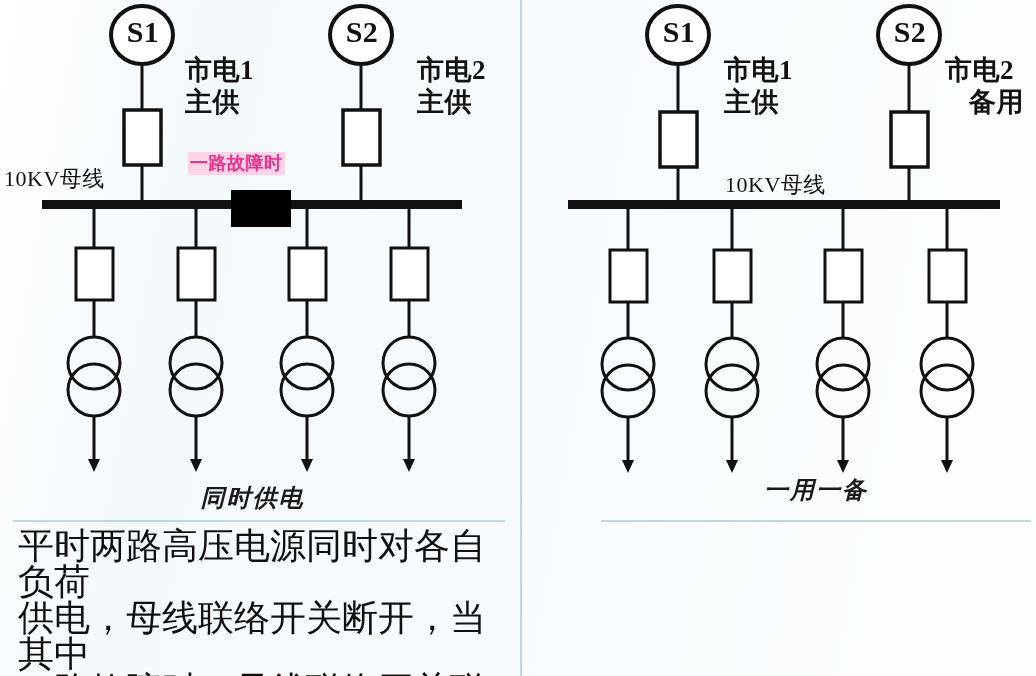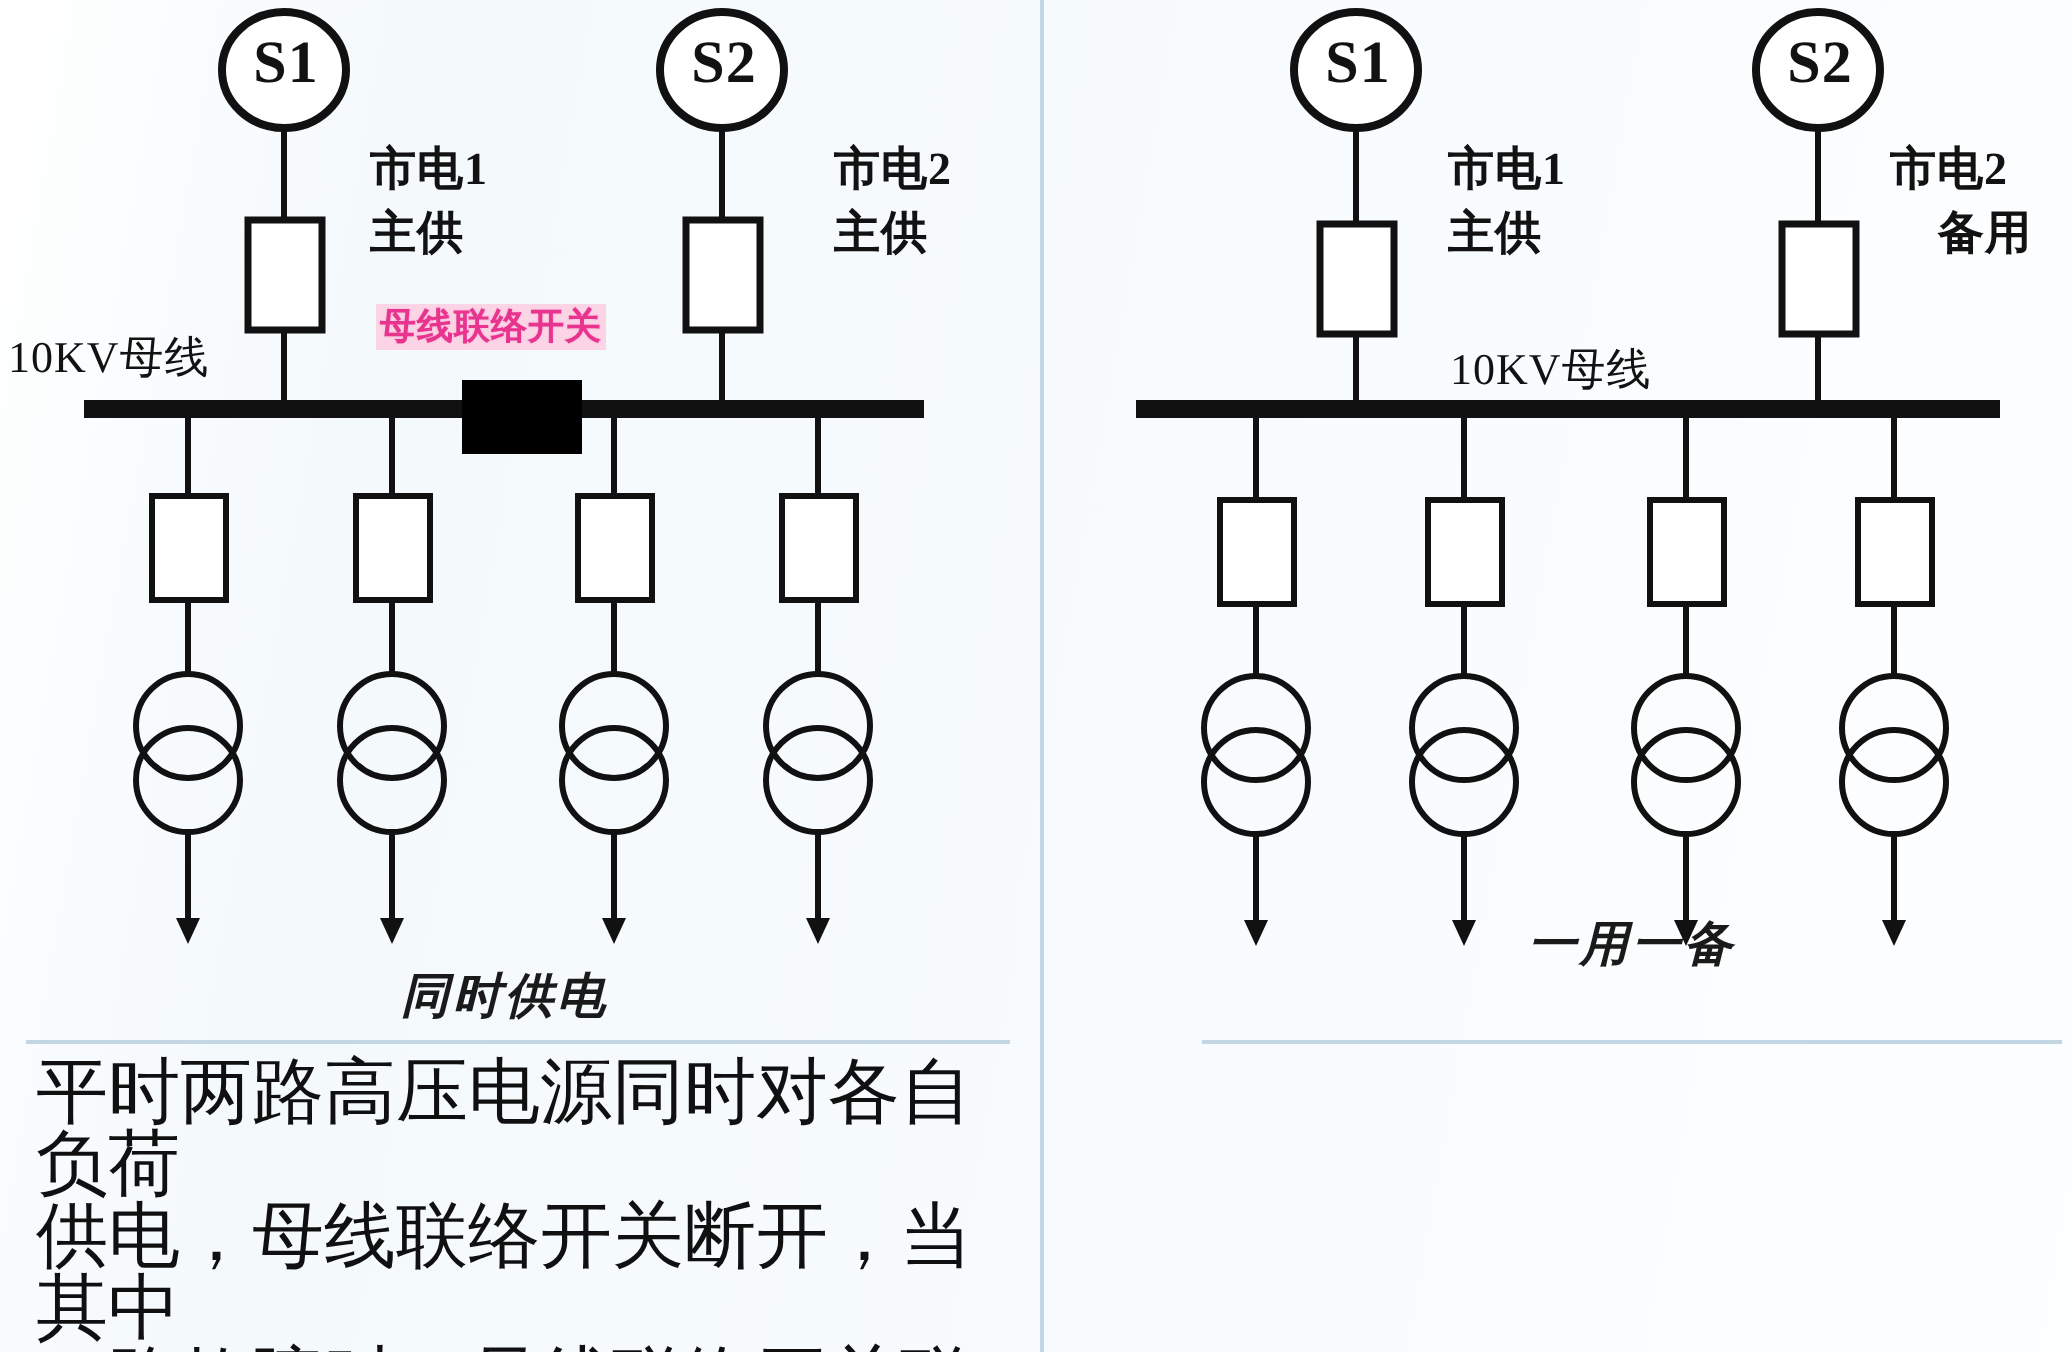--- a/index.html
+++ b/index.html
@@ -49,23 +49,22 @@
     color: #121212;
     font-weight: bold;
     white-space: pre;
     line-height: 1.18;
     letter-spacing: 0.5px;
   }
   .lbl-cn {
     font-family: "Liberation Serif", "DejaVu Serif", serif;
   }
   .src-label {
-    font-size: 23px;
-    font-weight: bold;
-    margin-top: 16px;
+    font-size: 27px;
+    font-weight: bold;
   }
   .bus-label {
     font-size: 22px;
     font-weight: normal;
   }
   .tie-label {
     font-size: 18px;
     font-weight: bold;
     color: #e8348f;
     background: #fbd4e6;
@@ -169,21 +168,21 @@
     <div class="lbl" style="left:337px; top:14px; font-size:30px; width:50px; text-align:center;">S2</div>
 
     <div class="lbl lbl-cn src-label" style="left:185px; top:55px;">市电1</div>
     <div class="lbl lbl-cn src-label" style="left:185px; top:87px;">主供</div>
 
     <div class="lbl lbl-cn src-label" style="left:417px; top:55px;">市电2</div>
     <div class="lbl lbl-cn src-label" style="left:417px; top:87px;">主供</div>
 
     <div class="lbl lbl-cn bus-label" style="left:4px; top:166px;">10KV母线</div>
 
-    <div class="lbl lbl-cn tie-label" style="left:188px; top:152px;">母线联络开关</div>
+    <div class="lbl lbl-cn tie-label" style="left:188px; top:152px;">一路故障时</div>
 
     <div class="caption" style="left:0px; top:482px; width:505px;">同时供电</div>
     <div class="hrule" style="left:13px; top:520px; width:492px;"></div>
 
     <div class="body-text" id="body-left">平时两路高压电源同时对各自负荷
 供电，母线联络开关断开，当其中
 一路故障时，母线联络开关联通，
 由另一路电源供电全部负荷。</div>
   </div>
 
@@ -252,19 +251,19 @@
     <div class="lbl" style="left:364px; top:14px; font-size:30px; width:50px; text-align:center;">S2</div>
 
     <div class="lbl lbl-cn src-label" style="left:203px; top:55px;">市电1</div>
     <div class="lbl lbl-cn src-label" style="left:203px; top:87px;">主供</div>
 
     <div class="lbl lbl-cn src-label" style="left:424px; top:55px;">市电2</div>
     <div class="lbl lbl-cn src-label" style="left:448px; top:87px;">备用</div>
 
     <div class="lbl lbl-cn bus-label" style="left:204px; top:172px;">10KV母线</div>
 
-    <div class="caption" style="left:80px; top:456px; width:430px;">一用一备</div>
+    <div class="caption" style="left:80px; top:474px; width:430px;">一用一备</div>
     <div class="hrule" style="left:80px; top:520px; width:430px;"></div>
 
   </div>
 
   <div class="vdivider"></div>
 </div>
 
 </body></html>

